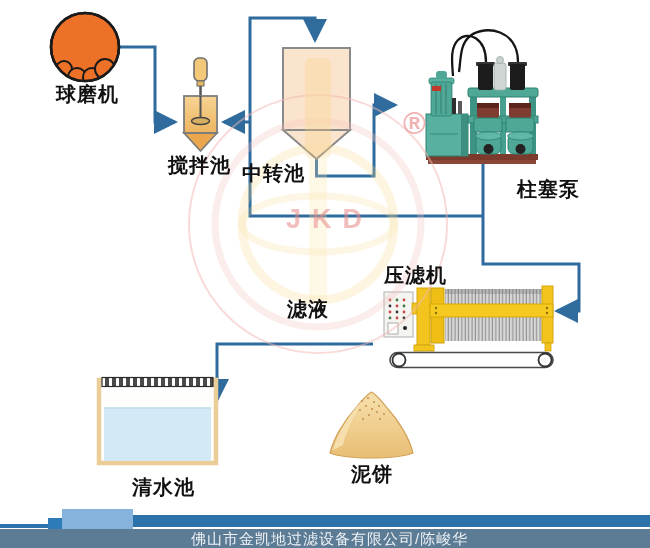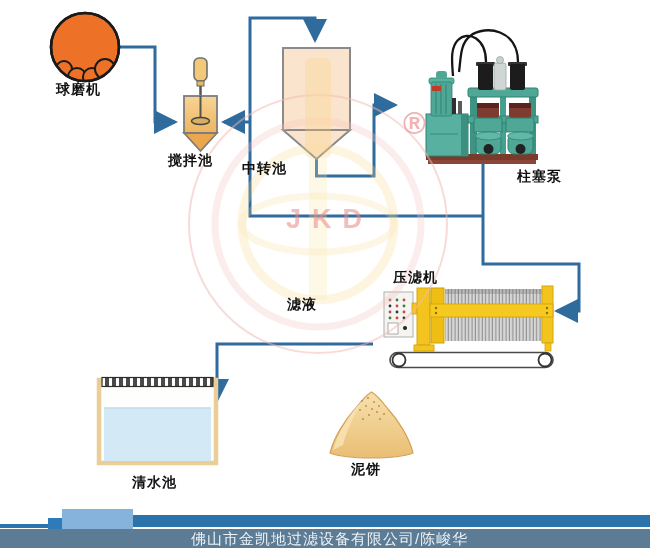--- a/index.html
+++ b/index.html
@@ -1,19 +1,19 @@
 <!DOCTYPE html>
 <html><head>
 <meta charset="utf-8">
 <style>
   html,body{margin:0;padding:0;background:#fff;}
   .stage{position:relative;width:650px;height:548px;background:#ffffff;overflow:hidden;
          font-family:"Liberation Sans",sans-serif;}
   .stage svg{position:absolute;left:0;top:0;}
-  .label{position:absolute;color:#111;font-size:14px;font-weight:700;white-space:nowrap;
+  .label{position:absolute;color:#111;font-size:20px;font-weight:700;white-space:nowrap;
          letter-spacing:1px;}
   .wm-text{position:absolute;color:rgba(232,134,134,0.55);font-weight:700;white-space:nowrap;}
   #wm-jkd{left:286px;top:204px;font-size:27px;letter-spacing:11px;}
   #wm-reg{left:403px;top:106px;font-size:31px;font-style:normal;color:rgba(233,145,145,0.70);}
   .footer-band{position:absolute;left:0;top:529px;width:650px;height:19px;background:#5C7B95;}
   .footer-text{position:absolute;left:191px;top:530px;font-size:15px;color:#EDF2F6;
                letter-spacing:1px;white-space:nowrap;text-align:center;}
   .bar{position:absolute;}
   #bar-thin{left:0;top:524px;width:48px;height:4px;background:#2C73AC;}
   #bar-mid{left:48px;top:518px;width:14px;height:11px;background:#2E7BB9;}
@@ -212,22 +212,22 @@
     <ellipse cx="318" cy="224" rx="76" ry="28" fill="none" stroke="#F7D98A" stroke-width="7" opacity="0.45"></ellipse>
   </g>
 </svg>
 
 <div class="wm-text" id="wm-jkd">JKD</div>
 <div class="wm-text" id="wm-reg">®</div>
 
 <div class="label" style="left:56px;top:81px;">球磨机</div>
 <div class="label" style="left:168px;top:152px;">搅拌池</div>
 <div class="label" style="left:242px;top:160px;">中转池</div>
-<div class="label" style="left:517px;top:168px;text-align:right;">柱塞泵</div>
-<div class="label" style="left:393px;top:262px;margin-top:7px;">压滤机</div>
+<div class="label" style="left:517px;top:176px;text-align:right;">柱塞泵</div>
+<div class="label" style="left:384px;top:262px;">压滤机</div>
 <div class="label" style="left:287px;top:296px;">滤液</div>
 <div class="label" style="left:132px;top:474px;">清水池</div>
 <div class="label" style="left:351px;top:461px;">泥饼</div>
 
 <div class="bar" id="bar-thin"></div>
 <div class="bar" id="bar-mid"></div>
 <div class="bar" id="bar-light"></div>
 <div class="bar" id="bar-right"></div>
 <div class="footer-band"></div>
 <div class="footer-text">佛山市金凯地过滤设备有限公司/陈峻华</div>

